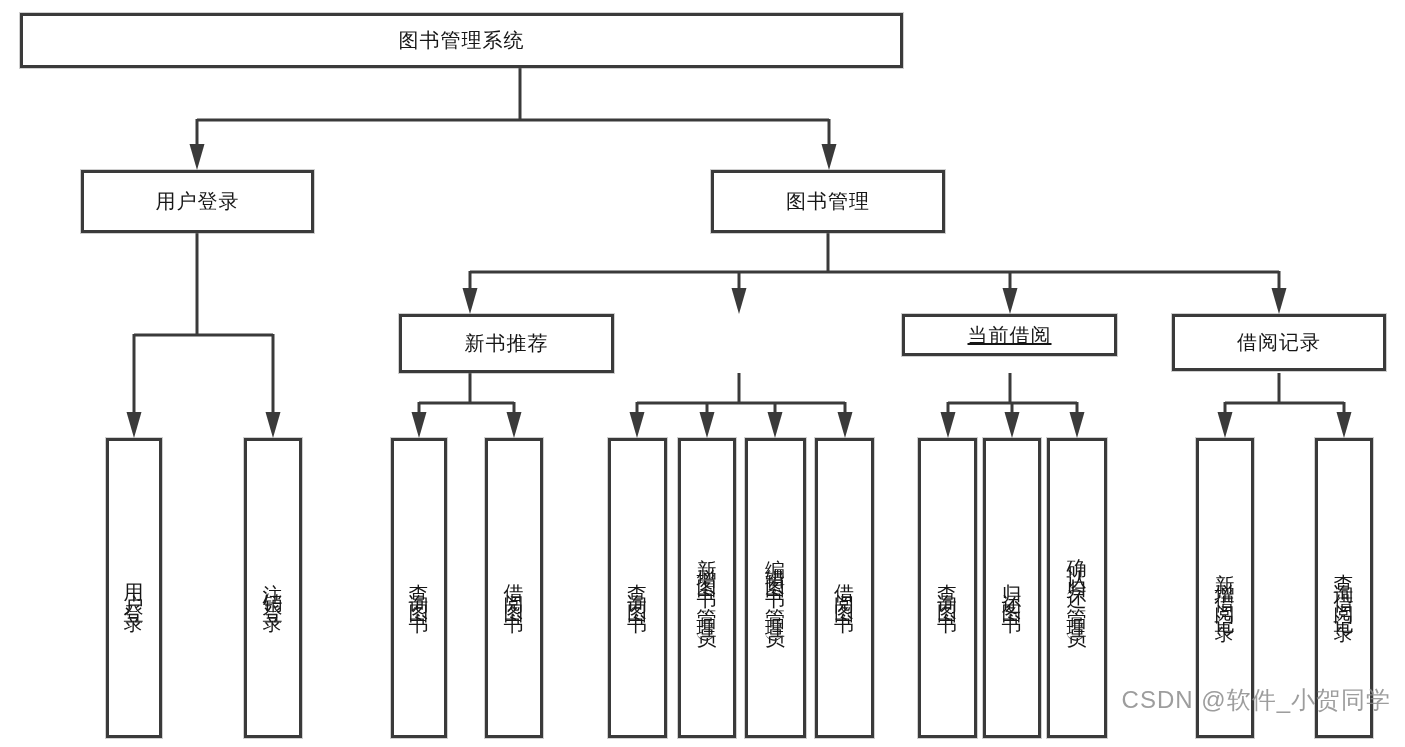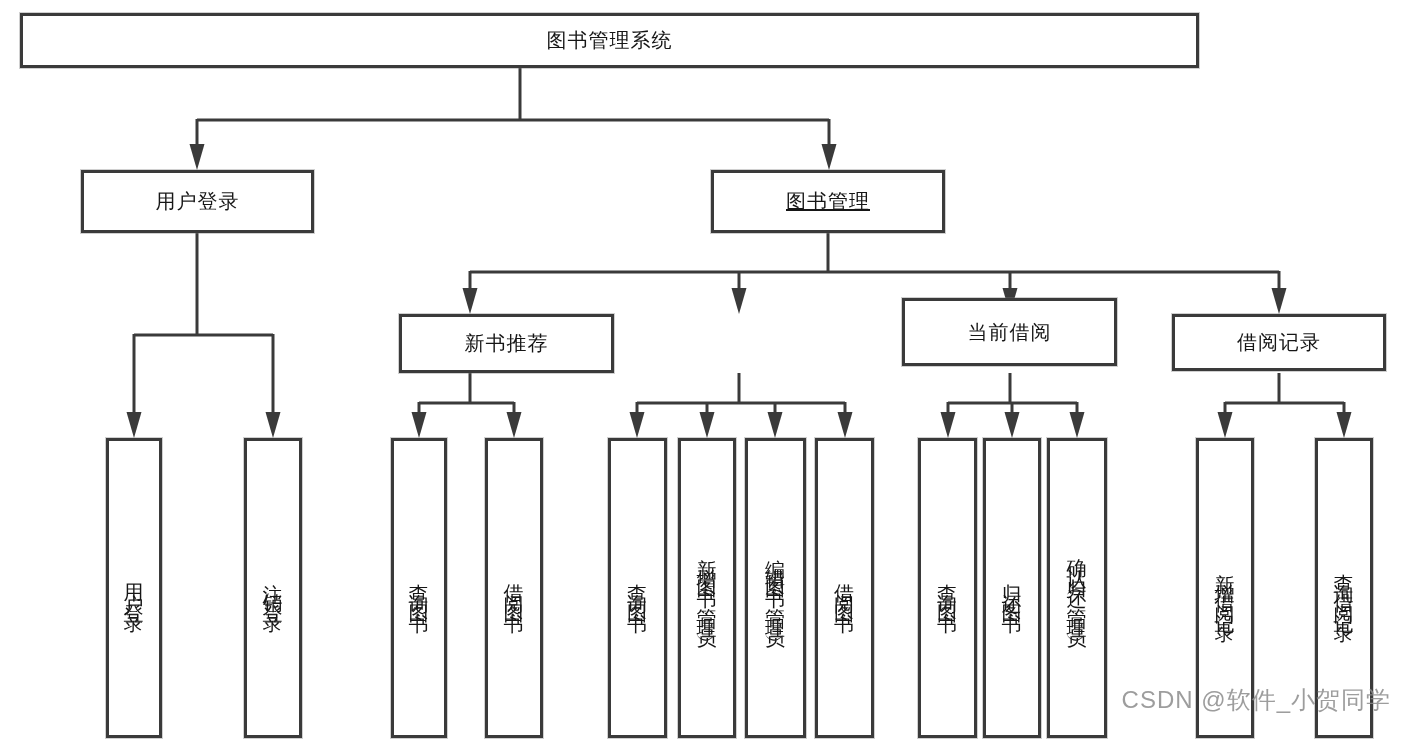--- a/index.html
+++ b/index.html
@@ -128,35 +128,35 @@
 
       <polygon points="940.5,412 955.5,412 948,438"></polygon>
       <polygon points="1004.5,412 1019.5,412 1012,438"></polygon>
       <polygon points="1069.5,412 1084.5,412 1077,438"></polygon>
 
       <polygon points="1217.5,412 1232.5,412 1225,438"></polygon>
       <polygon points="1336.5,412 1351.5,412 1344,438"></polygon>
     </g>
   </svg>
 
-  <div class="node h" style="left:20px; top:13px; width:1179px; height:55px;">
+  <div class="node h" style="left:20px; top:13px; width:883px; height:55px;">
     <span class="label">图书管理系统</span>
   </div>
 
   <div class="node h" style="left:81px; top:170px; width:233px; height:63px;">
     <span class="label">用户登录</span>
   </div>
-  <div class="node h" style="left:711px; top:170px; width:234px; height:63px;text-decoration:underline;">
+  <div class="node h" style="left:711px; top:170px; width:234px; height:63px;">
     <span class="label">图书管理</span>
   </div>
 
   <div class="node h" style="left:363px; top:314px; width:215px; height:59px;margin-left:36px;">
     <span class="label">新书推荐</span>
   </div>
-  <div class="node h" style="left:902px; top:298px; width:215px; height:68px;">
+  <div class="node h" style="left:902px; top:314px; width:215px; height:42px;text-decoration:underline;">
     <span class="label">当前借阅</span>
   </div>
   <div class="node h" style="left:1172px; top:314px; width:214px; height:57px;">
     <span class="label">借阅记录</span>
   </div>
 
   <div class="node leaf" style="left:106px; top:438px; width:56px; height:300px;">
     <span class="label">用户登录</span>
   </div>
   <div class="node leaf" style="left:244px; top:438px; width:58px; height:300px;">

